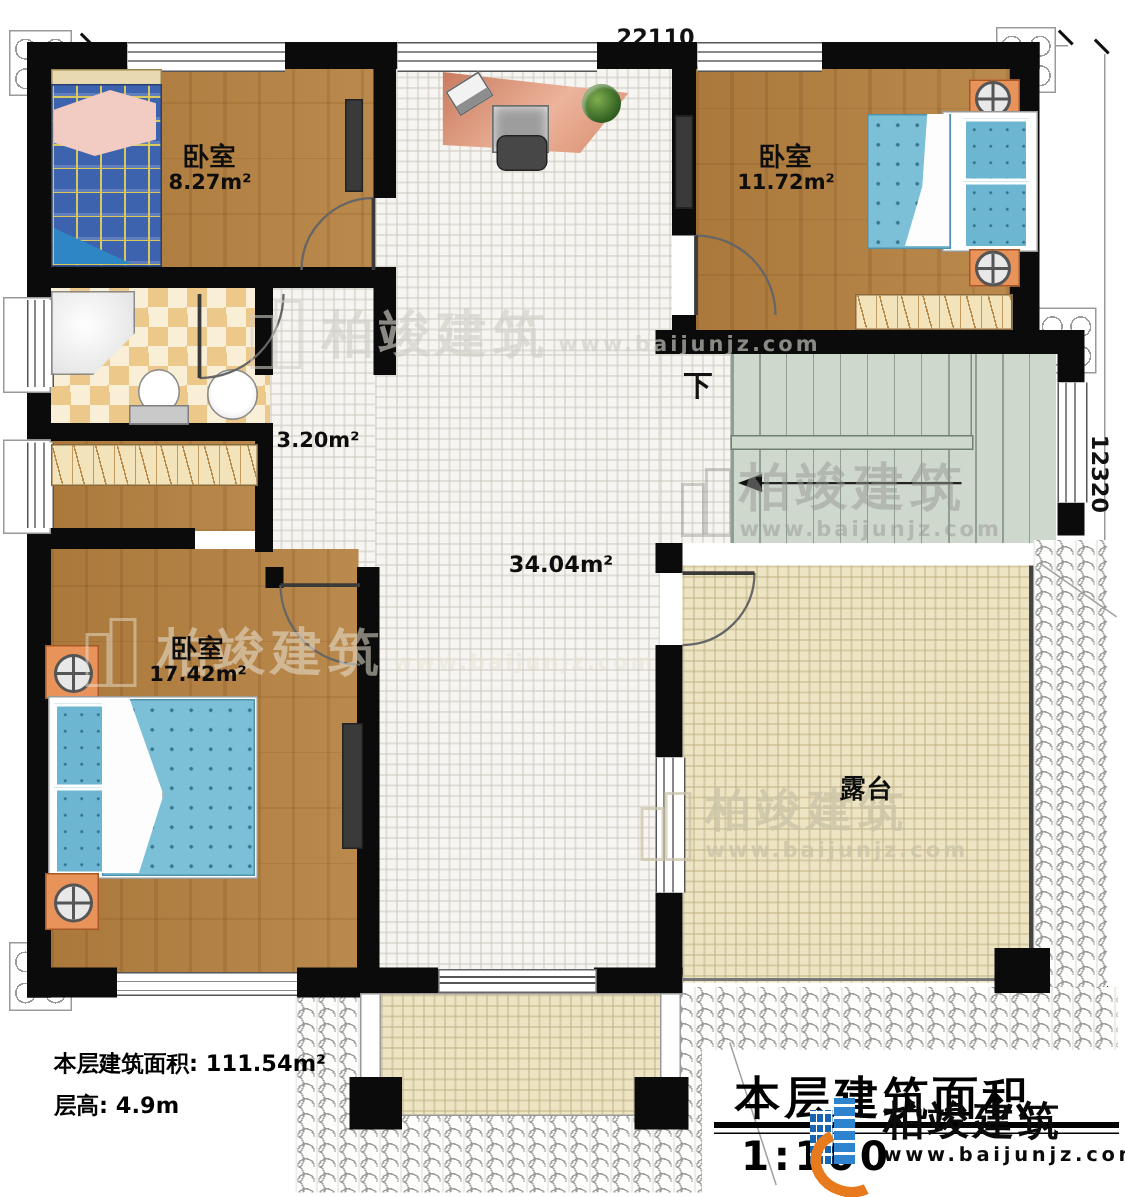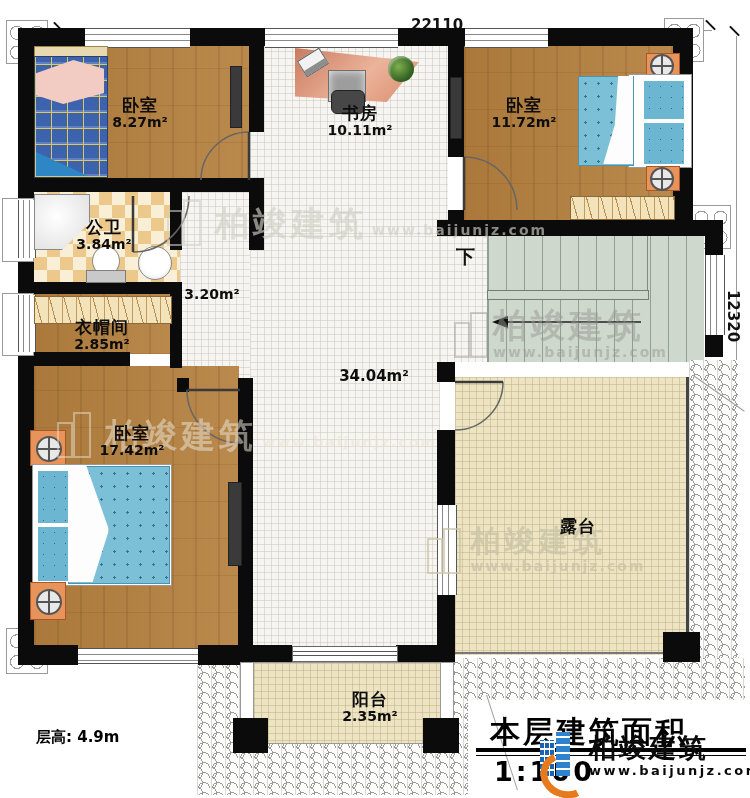--- a/index.html
+++ b/index.html
@@ -295,54 +295,42 @@
         <i class="b2"></i>
       </span>
     <span class="wm-txt"><span class="t1" style="font-size:30px;">柏竣建筑</span>
     <span class="t2">www.baijunjz.com</span></span>
   </div>
 
   <div class="rlabel" style="left:90px;top:96px;width:100px;">
     <span class="rname">卧室</span>
     <span class="rarea">8.27m²</span>
   </div>
-  <div class="rlabel" style="left:310px;top:104px;width:100px;">
-    <span class="rname">书房</span>
-    <span class="rarea">10.11m²</span>
-  </div>
   <div class="rlabel" style="left:474px;top:96px;width:100px;">
     <span class="rname">卧室</span>
     <span class="rarea">11.72m²</span>
   </div>
-  <div class="rlabel" style="left:54px;top:218px;width:100px;">
-    <span class="rname">公卫</span>
-    <span class="rarea">3.84m²</span>
-  </div>
   <div class="rlabel" style="left:162px;top:287px;width:100px;">
     <span class="rarea">3.20m²</span>
-  </div>
-  <div class="rlabel" style="left:52px;top:318px;width:100px;">
-    <span class="rname">衣帽间</span>
-    <span class="rarea">2.85m²</span>
   </div>
   <div class="rlabel" style="left:82px;top:424px;width:100px;">
     <span class="rname">卧室</span>
     <span class="rarea">17.42m²</span>
   </div>
   <div class="rlabel" style="left:324px;top:368px;width:100px;">
     <span class="rarea" style="font-size:15px;">34.04m²</span>
   </div>
   <div class="rlabel" style="left:528px;top:517px;width:100px;">
     <span class="rname">露台</span>
   </div>
-  <div class="rlabel" style="left:320px;top:690px;width:100px;">
-    <span class="rname">阳台</span>
-    <span class="rarea">2.35m²</span>
-  </div>
-
+
+  <div class="info" style="left:36px;top:700px;">
+    <span>本层建筑面积:</span>
+    <span>111.54m²</span>
+  </div>
   <div class="info" style="left:36px;top:728px;">
     <span>层高:</span>
     <span>4.9m</span>
   </div>
 
   <div class="title-text" style="left:490px;top:712px;">
     <span>本层建筑面积</span><span class="title-scale">1:100</span>
   </div>
   <div class="title-rule" style="left:476px;top:748px;width:270px;height:4px;"></div>
   <div class="title-rule" style="left:476px;top:755px;width:270px;height:1px;"></div>

